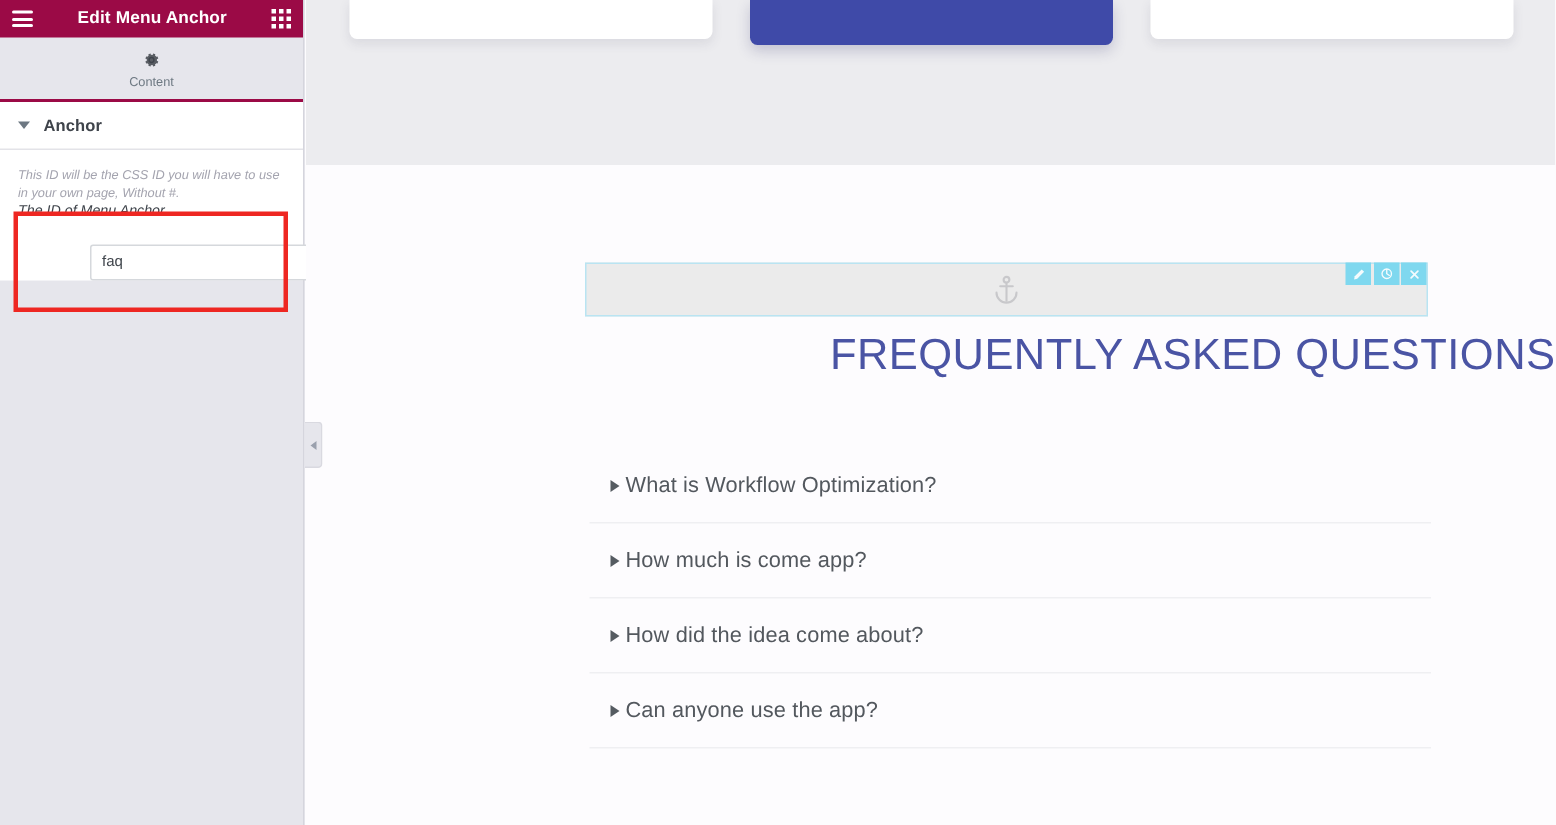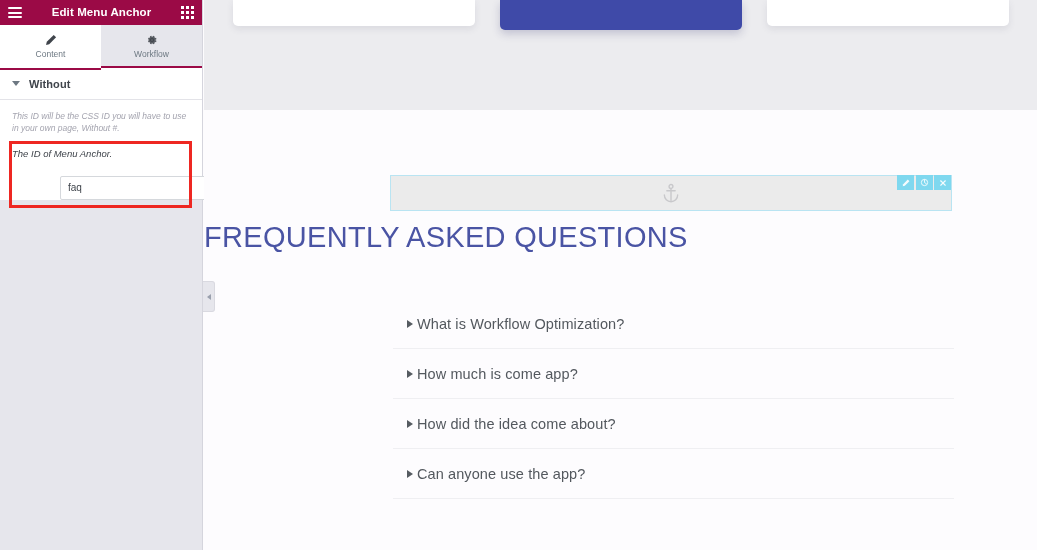--- a/index.html
+++ b/index.html
@@ -84,21 +84,20 @@
   }
   .section-head .s-title {
     font-size: 11px; font-weight: bold; color: #3f444b;
     letter-spacing: .1px;
   }
 
   .section-body { background: #ffffff; padding: 10px 12px 0 12px; }
   .helper-text {
     font-size: 8.5px; font-style: italic; color: #a4a4af;
     line-height: 1.45;
-    margin-bottom: 13px;
   }
   .field-label {
     font-size: 9.5px; color: #3f444b;
     margin-bottom: 17px;
     font-style: italic;
   }
   .text-input {
     display: block;
     width: 100%; height: 24px;
     border: 1px solid #d5d8dc;
@@ -188,21 +187,21 @@
     display: flex; align-items: center; justify-content: center;
     cursor: pointer;
     color: #ffffff;
   }
   .wtool svg { display: block; opacity: .92; }
 
   
   .faq-title {
     position: absolute; left: 0; top: 221px;
     width: 833px;
-    text-align: left;
+    text-align: right;
     font-size: 29px;
     color: #4a54a4;
     letter-spacing: .3px;
     font-weight: normal;
   }
   .faq-list {
     position: absolute; left: 189px; top: 299px;
     width: 561px;
   }
   .faq-item {
@@ -247,42 +246,34 @@
           <b></b>
           <b></b>
           <b></b>
           <b></b>
           <b></b>
           <b></b>
       </div>
     </div>
 
     <div class="tabs">
-      <div class="tab active">
-        <span class="t-ico">
-          <svg width="12" height="12" viewBox="0 0 16 16">
-            <path d="M11.6 1.2 14.8 4.4 5.6 13.6 1.4 14.6 2.4 10.4z" fill="#3f444b"></path>
-          </svg>
-        </span>
-        <span>Content</span>
-      </div>
       <div class="tab">
         <span class="t-ico">
           <svg width="12" height="12" viewBox="0 0 16 16">
             <path fill="#3f444b" d="M8 5.2A2.8 2.8 0 1 0 8 10.8 2.8 2.8 0 0 0 8 5.2zm0 4.3A1.5 1.5 0 1 1 8 6.5a1.5 1.5 0 0 1 0 3z"></path>
             <path fill="#3f444b" d="M14 9.1l-1.2-.3a4.9 4.9 0 0 0 0-1.6L14 6.9l-.6-2-1.2.3a4.9 4.9 0 0 0-1.1-1.1l.3-1.2-2-.6-.3 1.2a4.9 4.9 0 0 0-1.6 0L7.2 2.3l-2 .6.3 1.2a4.9 4.9 0 0 0-1.1 1.1l-1.2-.3-.6 2 1.2.3a4.9 4.9 0 0 0 0 1.6l-1.2.3.6 2 1.2-.3a4.9 4.9 0 0 0 1.1 1.1l-.3 1.2 2 .6.3-1.2a4.9 4.9 0 0 0 1.6 0l.3 1.2 2-.6-.3-1.2a4.9 4.9 0 0 0 1.1-1.1l1.2.3z" opacity=".85"></path>
           </svg>
         </span>
-        <span>Workflow</span>
+        <span>Content</span>
       </div>
     </div>
 
     <div class="section-head">
       <span class="caret"></span>
-      <span class="s-title">Without</span>
+      <span class="s-title">Anchor</span>
     </div>
 
     <div class="section-body">
       <div class="helper-text">This ID will be the CSS ID you will have to use in your own page, Without #.</div>
       <div class="field-label">The ID of Menu Anchor.</div>
       <input class="text-input" type="text" value="faq" style="">
     </div>
 
     <div class="annotation-box"></div>
   </div>

